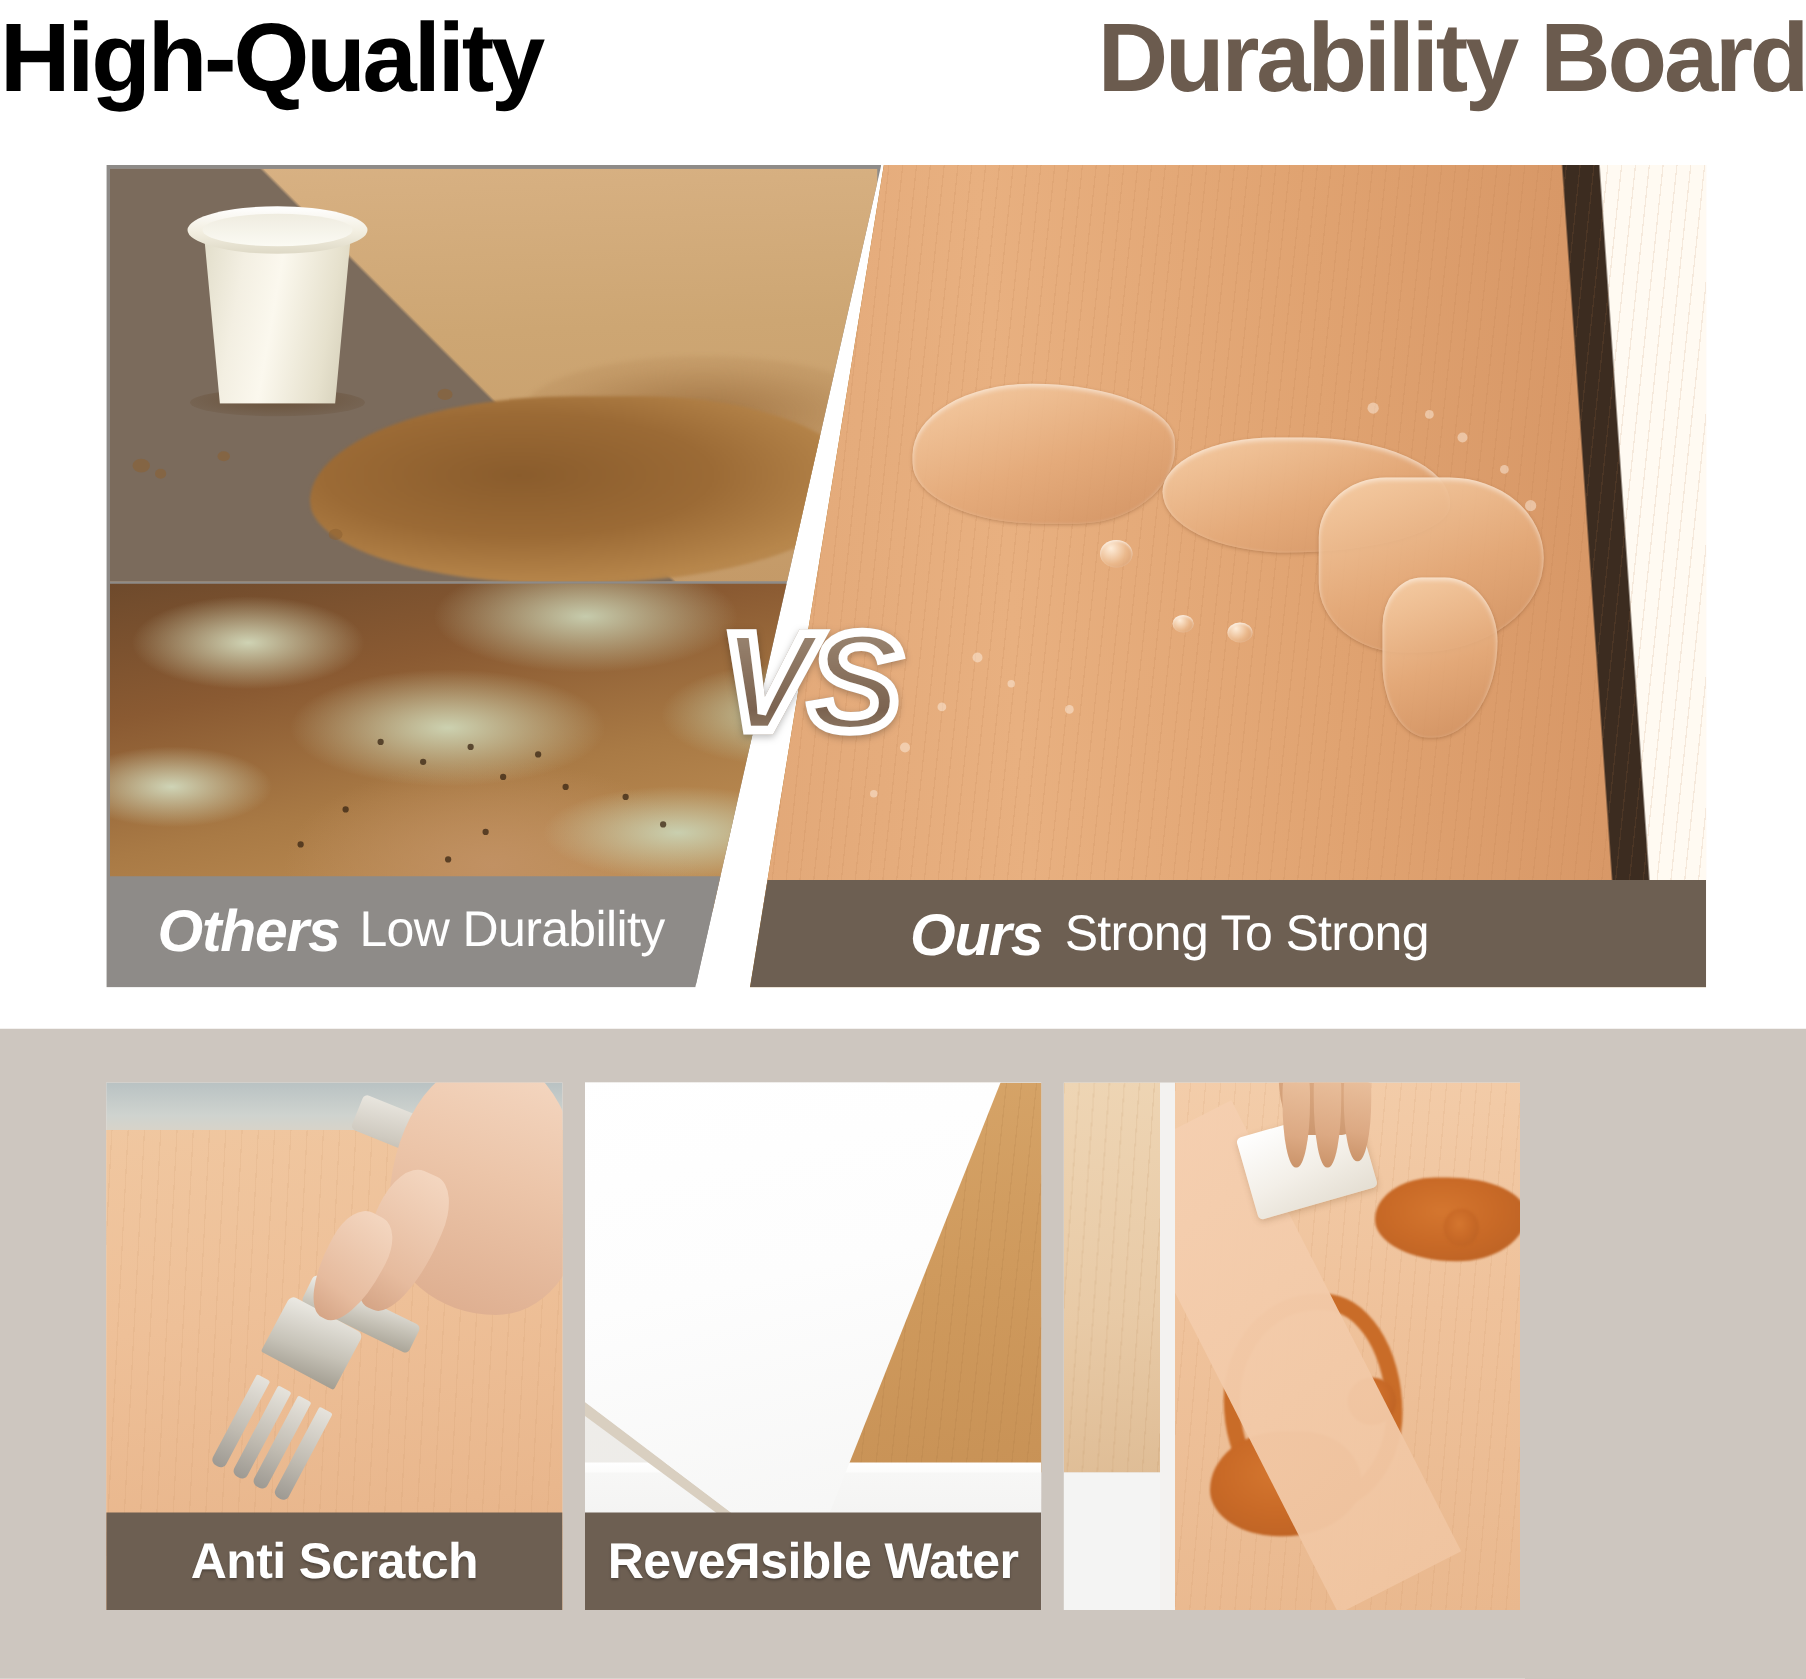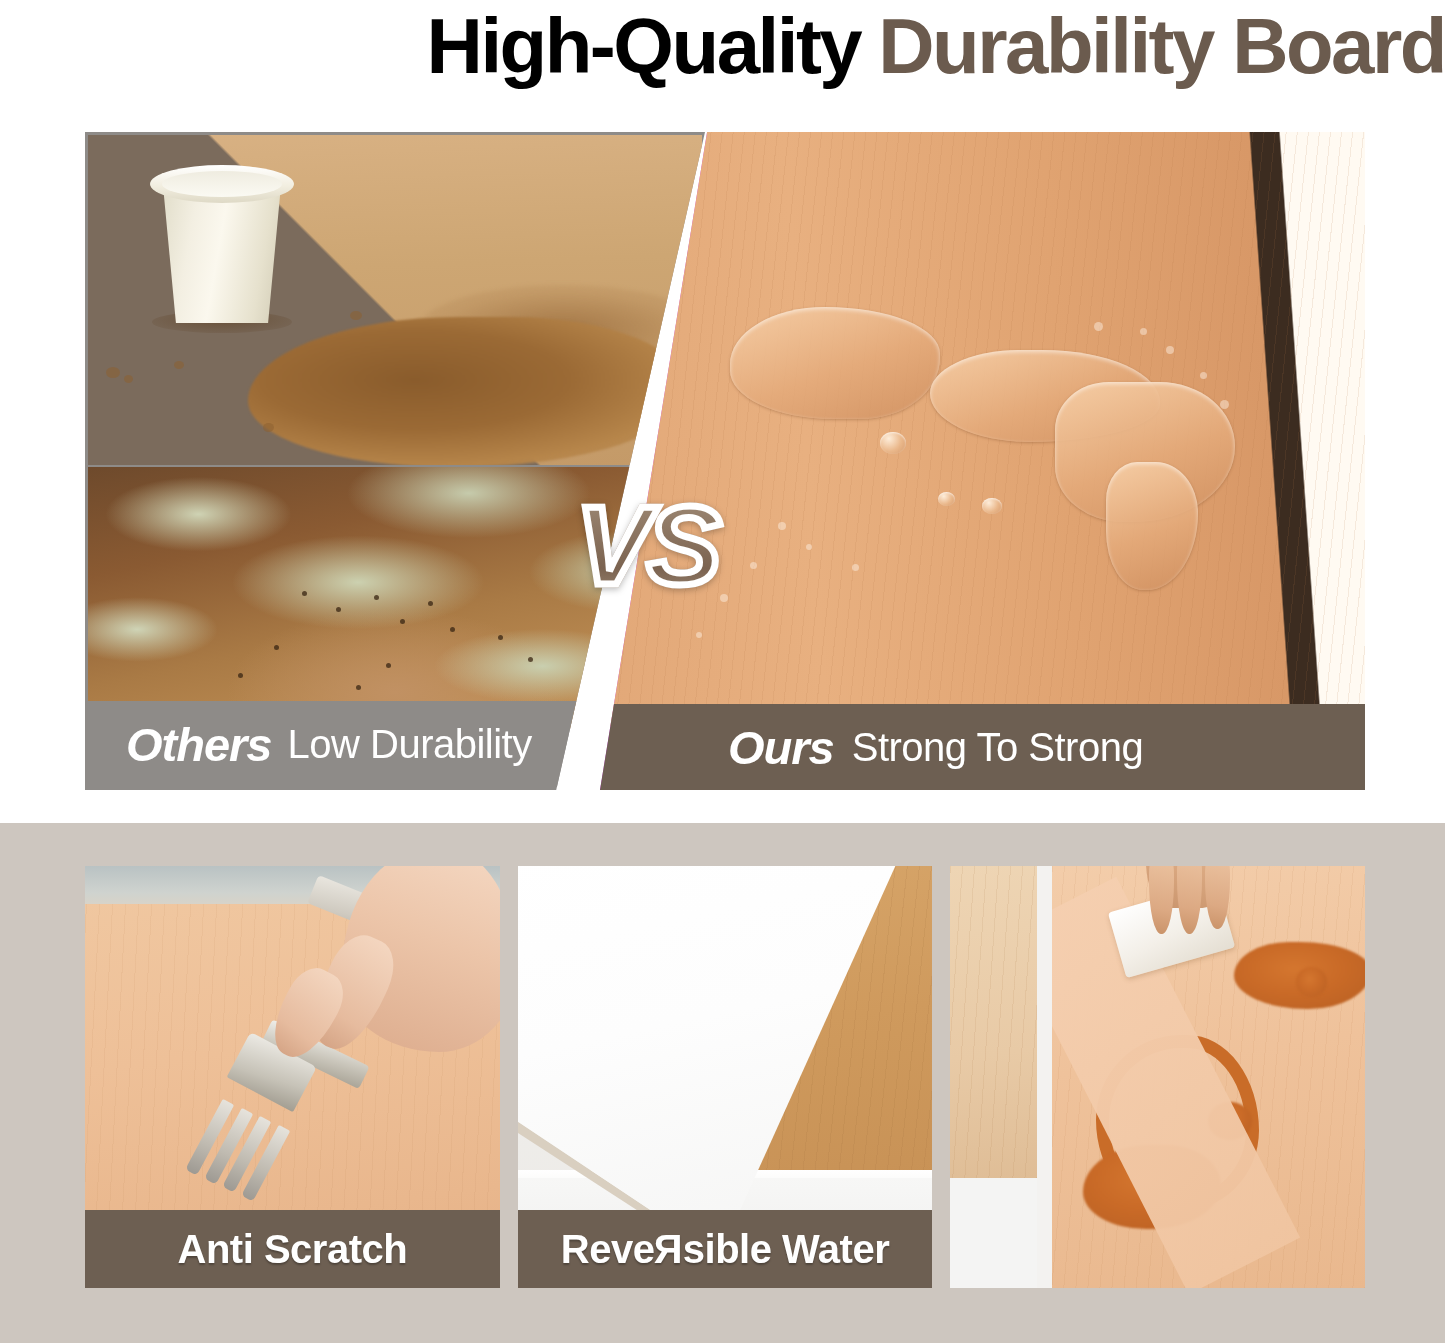--- a/index.html
+++ b/index.html
@@ -6,21 +6,21 @@
   html, body {
     width: 1445px; height: 1343px;
     background: #ffffff;
     font-family: "Liberation Sans", sans-serif;
     overflow: hidden;
   }
 
   
   .title-bar {
     position: absolute; left: 0; top: 0; width: 1445px; height: 92px;
-    display: flex; align-items: center; justify-content: flex-end;
+    display: flex; align-items: center; justify-content: space-between;
     white-space: nowrap;
   }
   .title-text {
     font-size: 78px; font-weight: bold; letter-spacing: -2.5px;
     line-height: 1;
   }
   .t-black { color: #000000; }
   .t-brown { color: #6b5b4e; }
 
   
@@ -108,21 +108,21 @@
     display: flex; align-items: center;
     padding-left: 38px; gap: 16px;
   }
   .lbl-strong { font-size: 47px; font-weight: bold; font-style: italic; color: #ffffff; letter-spacing: -1px; }
   .lbl-light  { font-size: 40px; font-weight: normal; color: #ffffff; letter-spacing: -0.5px; }
 
   
   .half-right {
     left: 600px; top: 20px; width: 765px; height: 658px;
     clip-path: polygon(14% 0, 100% 0, 100% 100%, 0 100%);
-    background: #d946ef;
+    background: #a16207;
     padding: 0;
   }
   .half-right-inner { position: absolute; inset: 0; overflow: hidden; }
   .photo-water {
     position: absolute; left: 0; top: 0; width: 100%; height: 594px;
     background:
       linear-gradient(266deg, rgba(255,250,242,1) 0%, rgba(255,250,242,1) 10.5%, rgba(60,44,32,1) 10.7%, rgba(60,44,32,1) 14.2%, rgba(216,152,103,1) 14.4%, rgba(224,163,113,1) 40%, rgba(232,176,128,1) 72%, rgba(226,168,120,1) 100%);
     overflow: hidden;
   }
   .grain {
@@ -166,21 +166,21 @@
     filter: drop-shadow(0 2px 3px rgba(0,0,0,0.25));
   }
 
   
   .features {
     position: absolute; left: 0; top: 823px; width: 1445px; height: 520px;
     background: #cdc6bf;
   }
   .fgrid {
     position: absolute; left: 85px; top: 43px;
-    width: 1280px; height: 422px;
+    width: 1131px; height: 422px;
     display: flex; gap: 18px;
   }
   .fcard { position: relative; flex: 1; overflow: hidden; background: #e7e4e0; }
   .fphoto { position: absolute; left: 0; top: 0; width: 100%; height: 100%; overflow: hidden; }
   .fband {
     position: absolute; left: 0; bottom: 0; width: 100%; height: 78px;
     background: #6d5f52;
     display: flex; align-items: center; justify-content: center;
   }
   .fband-text {

